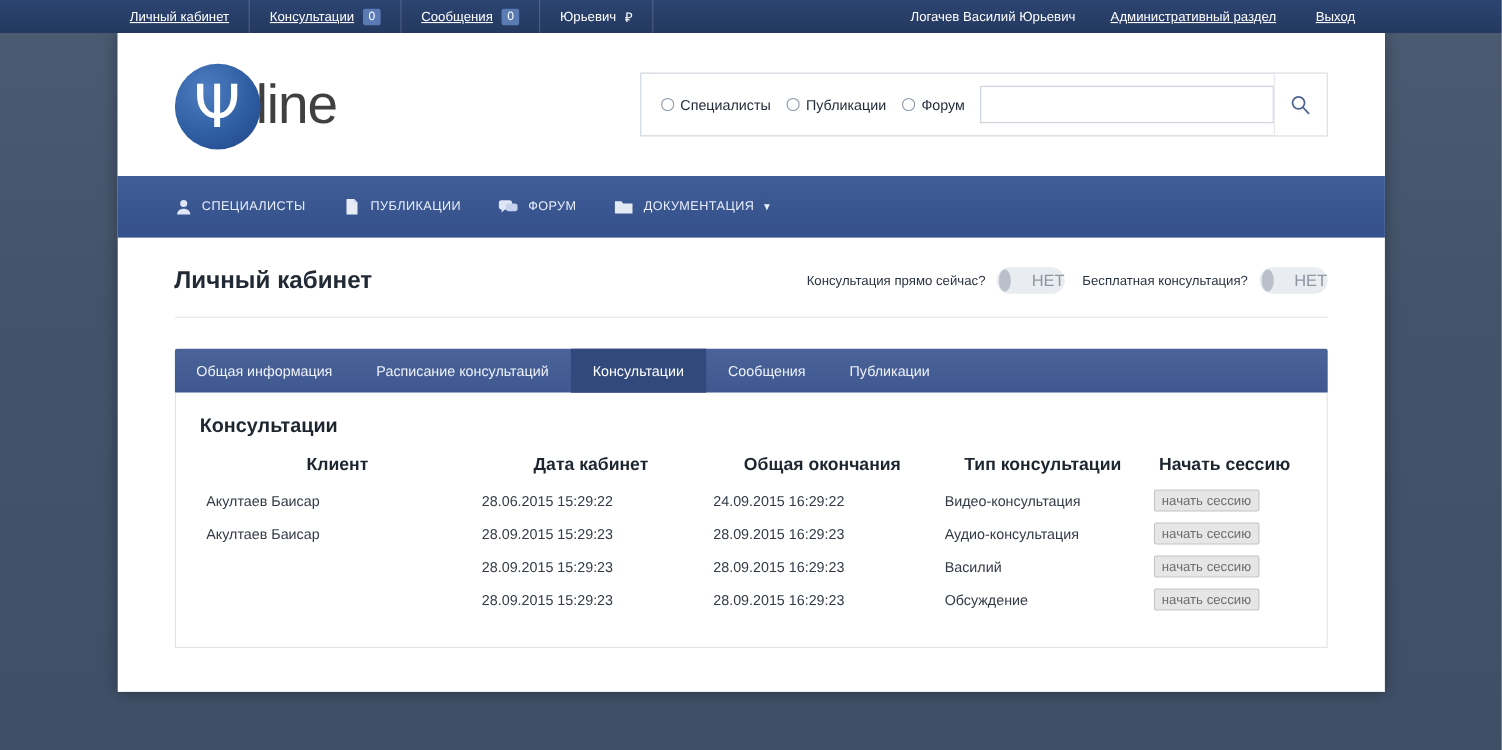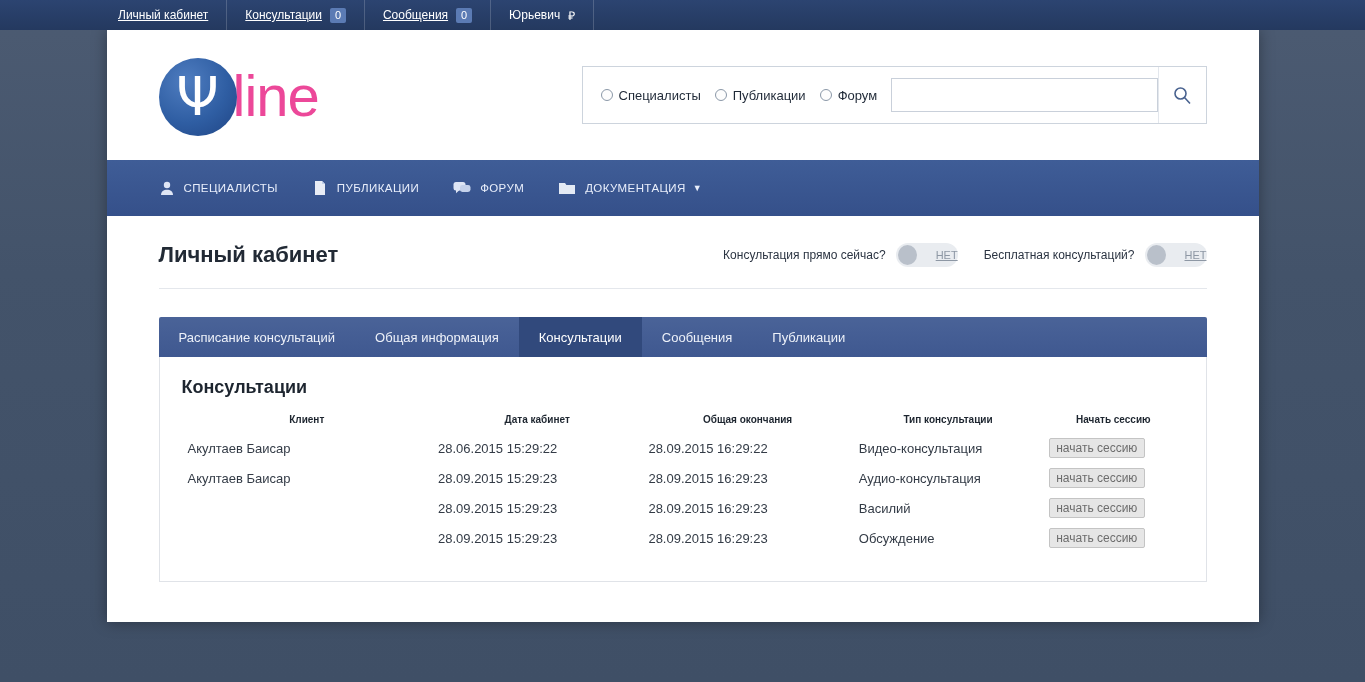--- a/index.html
+++ b/index.html
@@ -79,22 +79,22 @@
     background: radial-gradient(circle at 35% 30%, #4f7dc0 0%, #2f5ea3 55%, #1f4484 100%);
     display: flex; align-items: center; justify-content: center;
     color: #fff;
     font-size: 54px;
     font-family: "DejaVu Sans", sans-serif;
     line-height: 1;
     position: relative;
     top: 2px;
   }
   .logo-text {
-    font-size: 58px;
-    color: #ec4899;
+    font-size: 50px;
+    color: #404040;
     font-family: "Liberation Sans", sans-serif;
     letter-spacing: -1px;
     margin-left: -4px;
     font-weight: 400;
   }
 
   .searchbox {
     margin-left: auto;
     width: 625px;
     border: 1px solid #cdd4dd;
@@ -163,42 +163,41 @@
     display: flex;
     align-items: center;
     border-bottom: 1px solid #e4e7ec;
     padding-bottom: 20px;
   }
   .page-title {
     font-size: 22px;
     color: #222a35;
     font-weight: bold;
   }
-  .toggles { margin-left: auto; display: flex; align-items: flex-end; gap: 26px; }
+  .toggles { margin-left: auto; display: flex; align-items: flex-end; gap: 16px; }
   .toggle-group { display: flex; align-items: center; font-size: 12px; color: #2b3442; }
   .toggle-label { margin-right: 10px; }
   .switch {
     width: 62px; height: 24px;
     background: #e9ecf0;
     border-radius: 12px;
     display: flex; align-items: center;
     position: relative;
     cursor: pointer;
   }
   .switch .knob {
     width: 20px; height: 20px;
     border-radius: 50%;
     background: #b9c0ca;
     margin-left: 2px;
   }
   .switch .state {
-    font-size: 11px;
+    font-size: 15px;
     color: #8d97a4;
     margin-left: 19px;
-    text-decoration: underline;
   }
 
   
   .tabs {
     margin-top: 28px;
     background: linear-gradient(180deg, #4a6398 0%, #3f5890 100%);
     height: 40px;
     display: flex;
     align-items: stretch;
     border-radius: 2px 2px 0 0;
@@ -228,21 +227,21 @@
     color: #1d252f;
     margin: 0 0 12px 0;
   }
   table.cons {
     width: 100%;
     border-collapse: collapse;
     font-size: 13px;
     color: #2b3442;
   }
   table.cons th {
-    font-size: 10px;
+    font-size: 16px;
     font-weight: bold;
     color: #1d252f;
     padding: 4px 6px 8px 6px;
     text-align: center;
   }
   table.cons td {
     padding: 5px 6px;
     text-align: left;
     color: #333b46;
   }
@@ -275,20 +274,25 @@
     <div class="tb-item">
       <span class="tb-link">Сообщения</span>
       <span class="tb-badge">0</span>
     </div>
     <div class="tb-divider"></div>
     <div class="tb-item">
       <span>Юрьевич</span>
       <span style="margin-left:8px;">₽</span>
     </div>
     <div class="tb-divider"></div>
+  </div>
+  <div class="right">
+    <span class="tb-user">Логачев Василий Юрьевич</span>
+    <span class="tb-item tb-link">Административный раздел</span>
+    <span class="tb-item tb-link">Выход</span>
   </div>
 </div>
 
 <div class="page">
 
   <div class="header">
     <div class="logo">
       <div class="logo-mark">Ψ</div>
       <div class="logo-text">line</div>
     </div>
@@ -364,35 +368,35 @@
       <div class="page-title">Личный кабинет</div>
       <div class="toggles">
         <div class="toggle-group">
           <span class="toggle-label">Консультация прямо сейчас?</span>
           <span class="switch">
             <span class="knob"></span>
             <span class="state">НЕТ</span>
           </span>
         </div>
         <div class="toggle-group">
-          <span class="toggle-label">Бесплатная консультаций?</span>
+          <span class="toggle-label">Бесплатная консультация?</span>
           <span class="switch">
             <span class="knob"></span>
             <span class="state">НЕТ</span>
           </span>
         </div>
       </div>
     </div>
 
     <div class="tabs">
       <div class="tab">
+          <span>Общая информация</span>
+        </div>
+      <div class="tab">
           <span>Расписание консультаций</span>
-        </div>
-      <div class="tab">
-          <span>Общая информация</span>
         </div>
       <div class="tab active">
           <span>Консультации</span>
         </div>
       <div class="tab">
           <span>Сообщения</span>
         </div>
       <div class="tab">
           <span>Публикации</span>
         </div>
@@ -407,21 +411,21 @@
             <th style="width:21%">Дата кабинет</th>
             <th style="width:21%">Общая окончания</th>
             <th style="width:19%">Тип консультации</th>
             <th style="width:14%">Начать сессию</th>
           </tr>
         </thead>
         <tbody>
           <tr>
             <td>Акултаев Баисар</td>
             <td>28.06.2015 15:29:22</td>
-            <td>28.09.2015 16:29:22</td>
+            <td>24.09.2015 16:29:22</td>
             <td>Видео-консультация</td>
             <td>
               <span class="start-btn">начать сессию</span>
             </td>
           </tr>
           <tr>
             <td>Акултаев Баисар</td>
             <td>28.09.2015 15:29:23</td>
             <td>28.09.2015 16:29:23</td>
             <td>Аудио-консультация</td>

